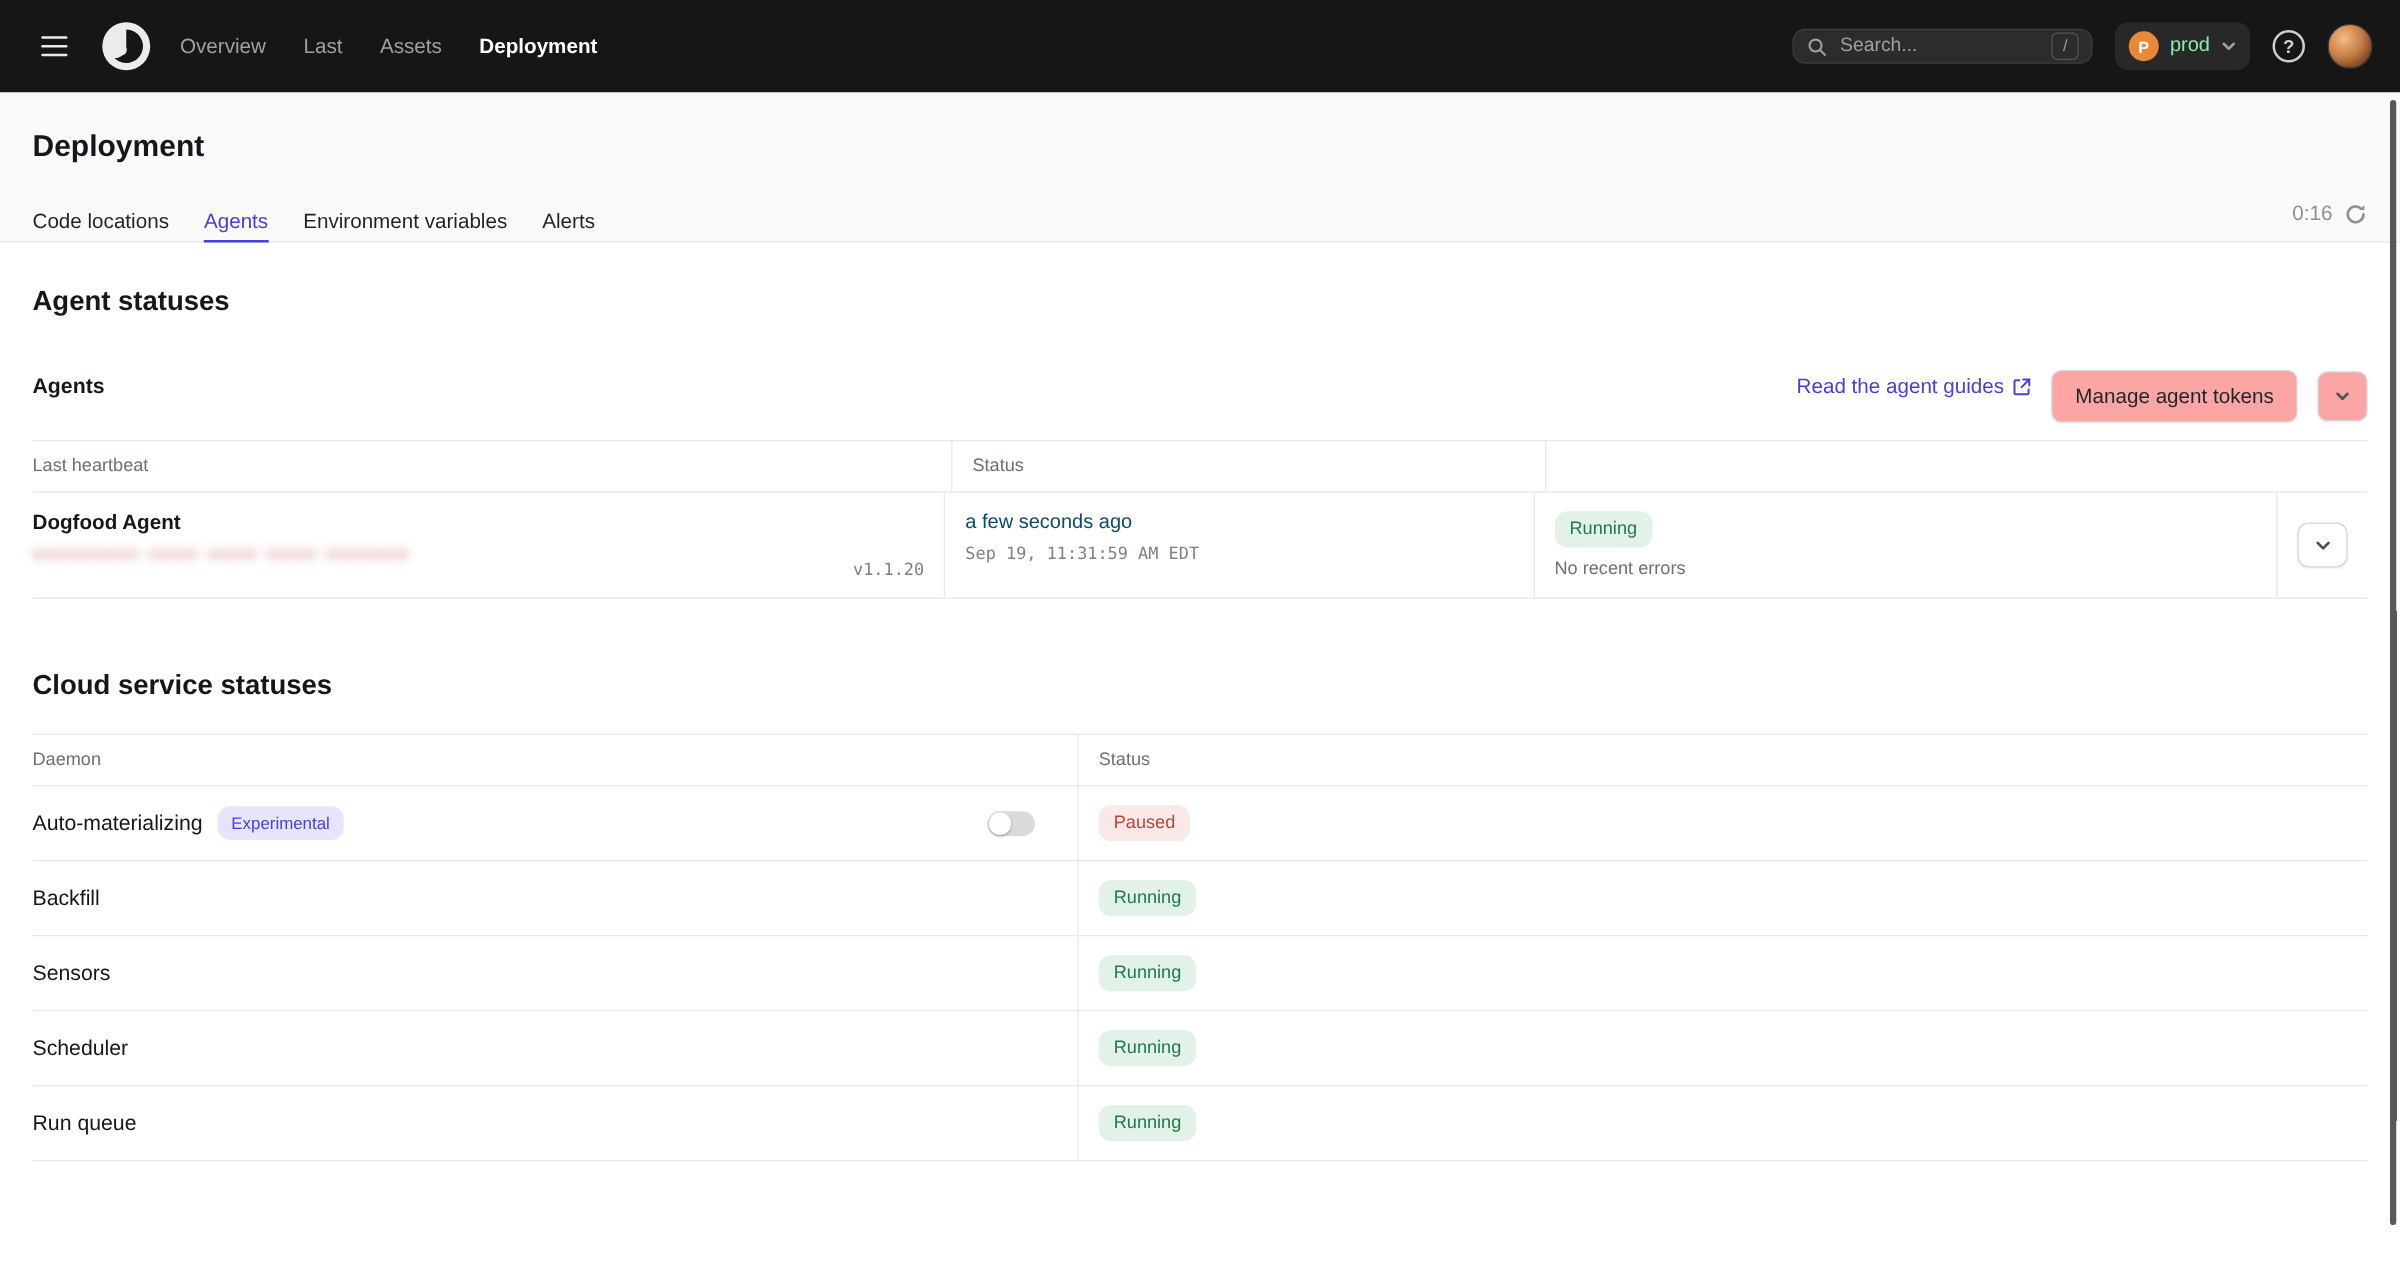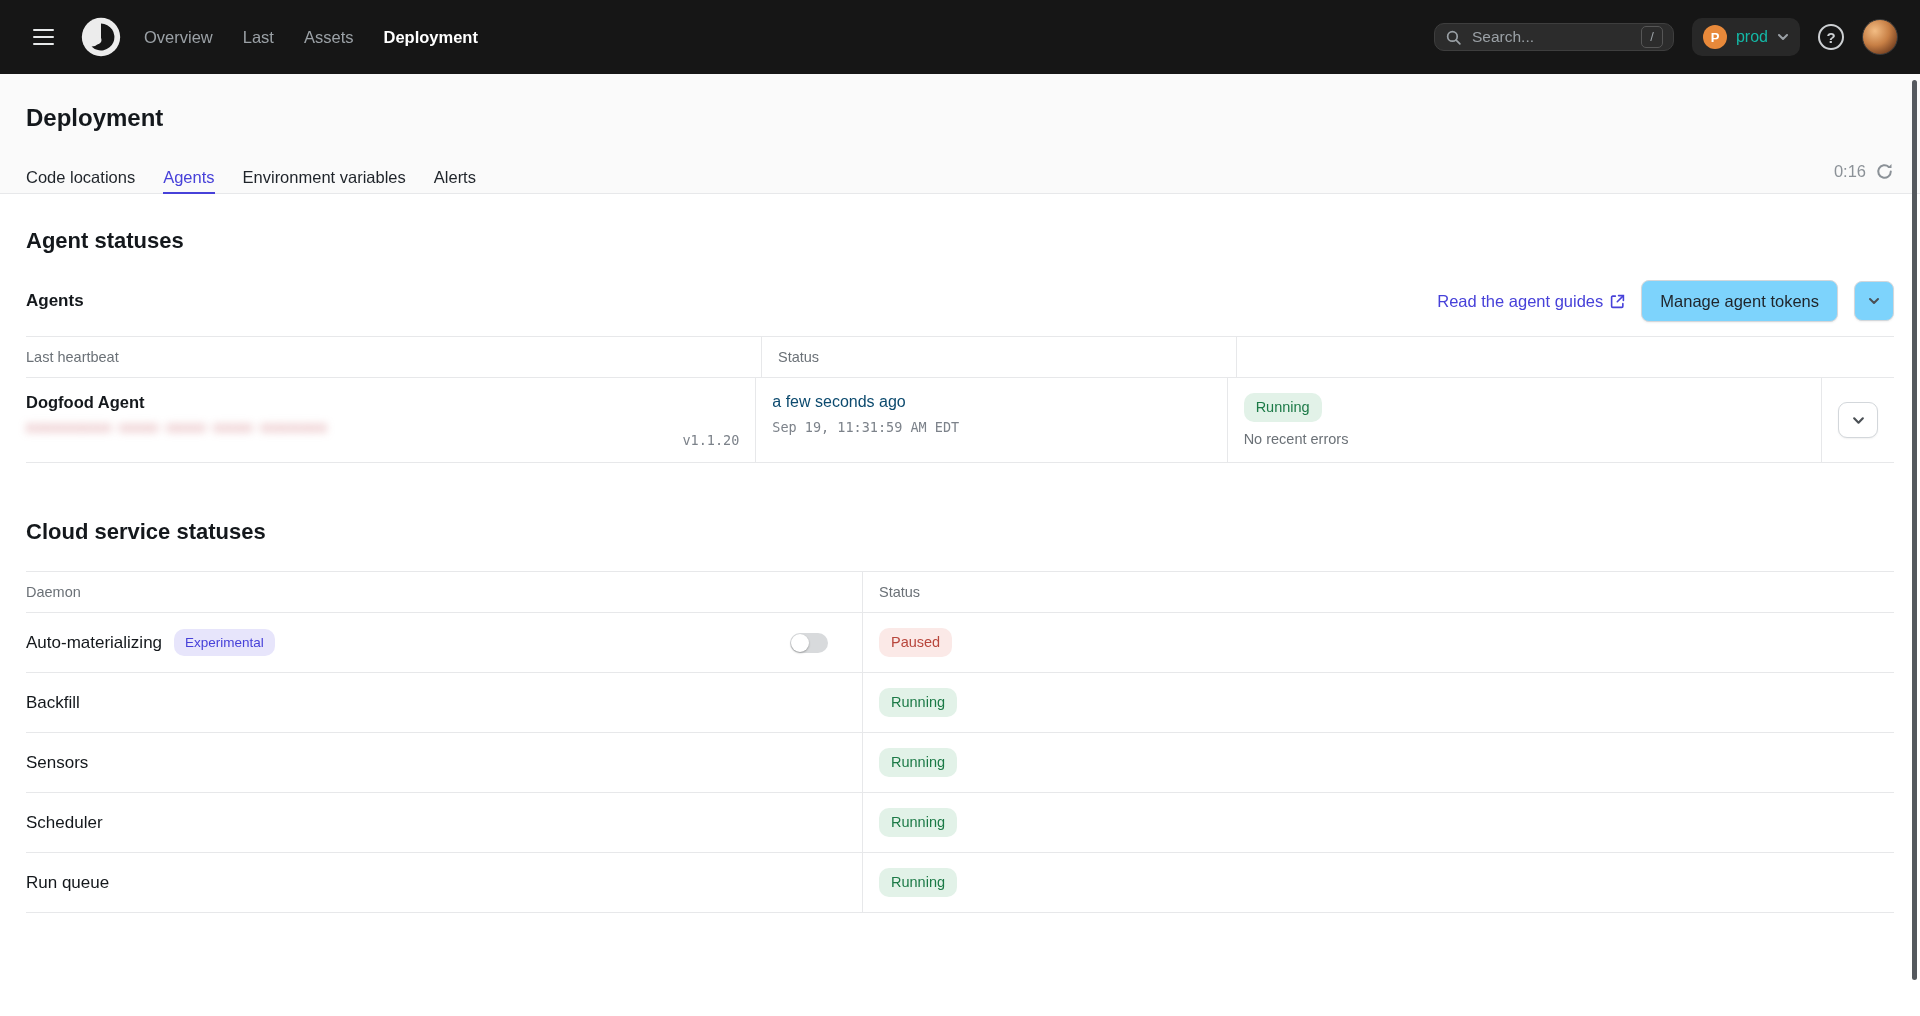--- a/index.html
+++ b/index.html
@@ -32,21 +32,21 @@
     border-radius:10px;display:flex;align-items:center;padding:0 10px;gap:8px;}
   .searchbox input{flex:1;min-width:0;background:transparent;border:none;outline:none;
     color:#e7e9ea;font-size:15.5px;font-family:inherit;}
   .searchbox input::placeholder{color:#9ba1a6;}
   .kbd{border:1px solid #565656;border-radius:5px;color:#9ba1a6;font-size:13px;
     padding:1px 8px;line-height:18px;}
   .ws{display:flex;align-items:center;gap:9px;background:rgba(255,255,255,.08);
     padding:7px 11px;border-radius:10px;cursor:pointer;}
   .ws-avatar{width:24px;height:24px;border-radius:50%;background:#e8893a;color:#fff;
     font-size:13px;font-weight:700;display:flex;align-items:center;justify-content:center;}
-  .ws-name{color:#14b8a6;font-size:16px;}
+  .ws-name{color:#86efac;font-size:16px;}
   .chev{stroke:#9ba1a6;fill:none;stroke-width:2;stroke-linecap:round;stroke-linejoin:round;}
   .help-btn{width:26px;height:26px;border-radius:50%;border:2px solid #cdd0d3;background:none;
     color:#cdd0d3;font-size:15px;font-weight:700;display:flex;align-items:center;
     justify-content:center;cursor:pointer;}
   .avatar{width:36px;height:36px;border-radius:50%;cursor:pointer;
     background:radial-gradient(circle at 35% 32%,#f3bd84 0%,#c77f45 45%,#7a4423 78%,#4c2a14 100%);
     border:1px solid #3a3a3a;}
 
   
   .page-head{background:#fafafa;border-bottom:1px solid var(--border);padding:0 26px;}
@@ -61,23 +61,23 @@
   .timer svg{cursor:pointer;}
 
   
   main{padding:0 26px;}
   .h2{font-size:22px;font-weight:600;margin:34px 0 0;color:#14181c;}
   .agents-bar{display:flex;align-items:center;margin:26px 0 14px;}
   .agents-label{font-size:17px;font-weight:600;}
   .bar-right{margin-left:auto;display:flex;align-items:center;gap:16px;}
   .link{color:var(--accent);font-size:16.5px;display:flex;align-items:center;gap:7px;
     cursor:pointer;text-decoration:none;}
-  .btn{background:#7dd3fc;border:1px solid #d3d7db;border-radius:8px;padding:0 18px;height:42px;
+  .btn{background:#fca5a5;border:1px solid #d3d7db;border-radius:8px;padding:0 18px;height:42px;
     font-size:16.5px;color:#1f242a;box-shadow:0 1px 2px rgba(0,0,0,.06);cursor:pointer;
-    font-family:inherit;}
+    font-family:inherit;margin-top:16px;}
   .btn-sm{width:40px;height:40px;padding:0;display:flex;align-items:center;justify-content:center;}
 
   
   .grid-agents{display:grid;grid-template-columns:735fr 475fr 599fr 59fr;}
   .grid-daemons{display:grid;grid-template-columns:836fr 1032fr;}
   .thead{border-top:1px solid var(--border);border-bottom:1px solid var(--border);}
   .th{color:#6b7177;font-size:14.5px;padding:12px 16px;}
   .th:first-child{padding-left:0;}
   .th + .th{border-left:1px solid var(--border);}
   .trow{border-bottom:1px solid var(--border);}

